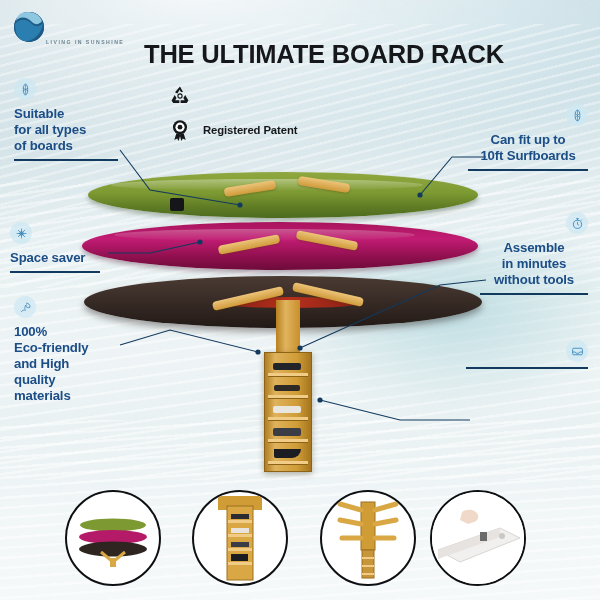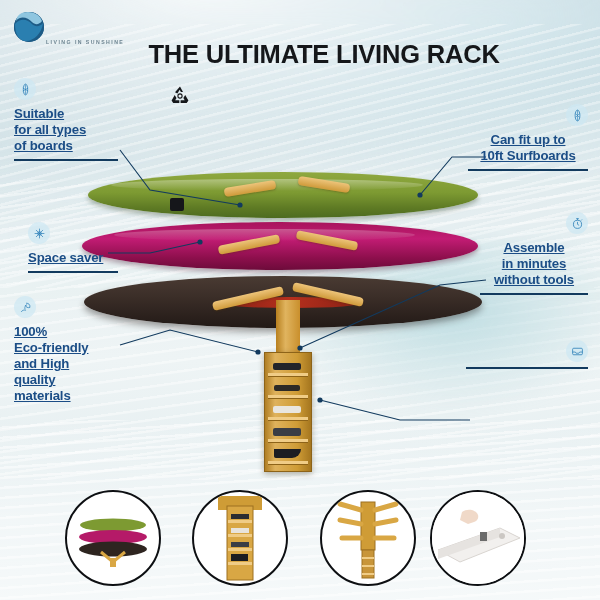--- a/index.html
+++ b/index.html
@@ -83,29 +83,29 @@
   
   .feat{position:absolute;}
   .feat .f-ico-wrap{
     width:22px;height:22px;border-radius:50%;
     background:rgba(205,231,243,.72);
     display:flex;align-items:center;justify-content:center;
   }
   .feat .f-ico-wrap svg{width:13px;height:13px;display:block;}
   .feat .f-txt{
     margin-top:6px;font-size:13.2px;font-weight:bold;line-height:1.22;
-    color:#1b4d86;letter-spacing:-0.15px;text-decoration:underline;
+    color:#1b4d86;letter-spacing:-0.15px;
   }
   .feat.right .f-txt{text-align:center;}
   .feat.right .f-ico-wrap{margin-left:auto;}
   .f-rule{height:1.6px;background:#123a5e;margin-top:5px;}
 
   
   #feat-suitable{left:14px;top:78px;width:104px;}
-  #feat-space  {left:28px;top:222px;width:90px;}
+  #feat-space  {left:10px;top:222px;width:90px;}
   #feat-eco    {left:14px;top:296px;width:104px;}
   
   #feat-fit    {right:12px;top:104px;width:120px;}
   #feat-assemble{right:12px;top:212px;width:108px;}
   #feat-drawer {right:12px;top:340px;width:122px;}
 
   
   #lines{position:absolute;inset:0;width:600px;height:600px;pointer-events:none;}
 
   
@@ -237,30 +237,40 @@
   <div class="logo">
     <svg class="logo-mark" viewBox="0 0 34 34">
       <circle cx="17" cy="17" r="15" fill="#1d5b86"></circle>
       <path d="M2 17a15 15 0 0 1 30 0 15 15 0 0 1-30 0z" fill="#1d5b86"></path>
       <path d="M3 14c6-7 13-4 17 0 3 3 8 3 11-1-1 10-9 18-17 18C7 31 3 24 3 14z" fill="#2a7fb0"></path>
       <path d="M4 11c5-6 12-3 16 1 3 3 7 3 10-1-2-6-8-9-14-9C9 2 5 5 4 11z" fill="#8fc6e0"></path>
     </svg>
     <div class="logo-tag">LIVING IN SUNSHINE</div>
   </div>
 
-  <div class="headline">THE ULTIMATE LIVING RACK</div>
+  <div class="headline">THE ULTIMATE BOARD RACK</div>
 
   <div class="badges">
     <div class="badge">
       <svg class="badge-ico" viewBox="0 0 24 24">
         <path d="M12 2.6 15 8h-2.1l-1.2-2.2L9.4 9.6 7 8.2z" fill="#15171a"></path>
         <path d="M3.6 16.4 6.7 11l1.8 3-1.3 2.3h4.1v2.8H5.2z" fill="#15171a"></path>
         <path d="M20.4 16.4 17.2 11l-1.8 3 1.3 2.3h-4.1v2.8h6.1z" fill="#15171a"></path>
         <circle cx="12" cy="12" r="2.1" fill="none" stroke="#15171a" stroke-width="1.1"></circle>
       </svg>
+    </div>
+    <div class="badge">
+      <svg class="badge-ico" viewBox="0 0 24 24">
+        <circle cx="12" cy="9.2" r="7" fill="#15171a"></circle>
+        <circle cx="12" cy="9.2" r="4.6" fill="#fff"></circle>
+        <circle cx="12" cy="9.2" r="2.4" fill="#15171a"></circle>
+        <path d="M8.4 15.2 6.3 22l2.9-1.4L10.6 23l1.9-6.4z" fill="#15171a"></path>
+        <path d="M15.6 15.2 17.7 22l-2.9-1.4L13.4 23l-1.9-6.4z" fill="#15171a"></path>
+      </svg>
+      <div class="badge-txt">Registered Patent</div>
     </div>
   </div>
 
   <div class="feat left" id="feat-suitable">
     <div class="f-ico-wrap">
       <svg viewBox="0 0 24 24">
         <ellipse cx="12" cy="12" rx="4" ry="10" fill="none" stroke="#2b7fb8" stroke-width="1.5"></ellipse>
         <path d="M12 3v18M7 9l10 6M17 9 7 15" stroke="#2b7fb8" stroke-width="1.1"></path>
       </svg>
     </div>

